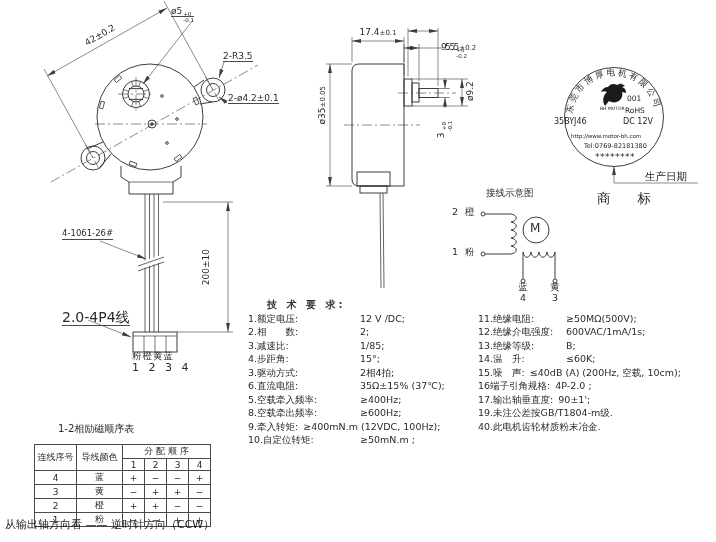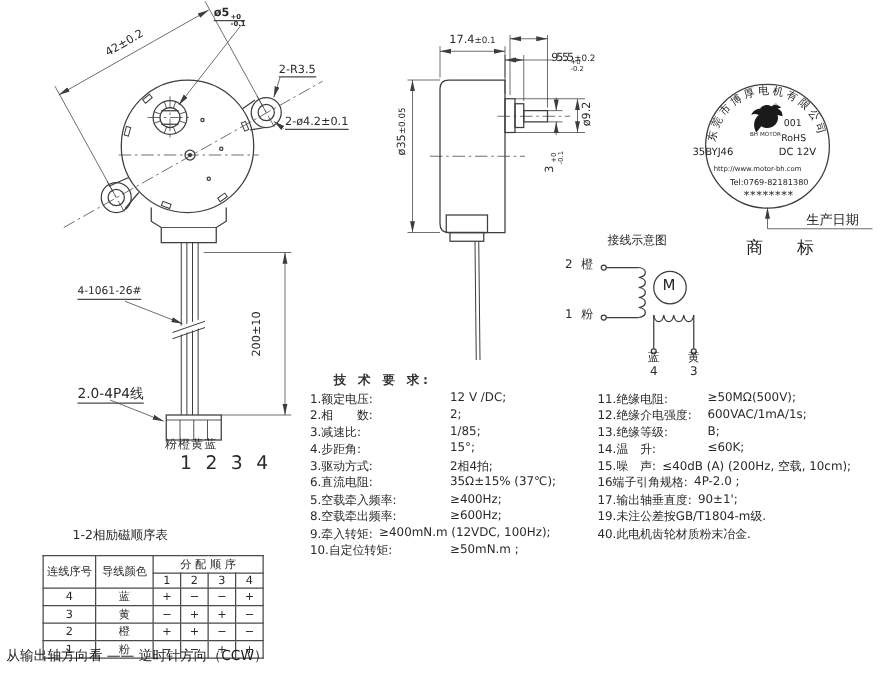--- a/index.html
+++ b/index.html
@@ -187,32 +187,32 @@
     <path d="M511 214 c7 1 7 7 0 8 c7 1 7 7 0 8 c7 1 7 7 0 8 c7 1 7 7 0 8 c7 1 7 7 0 8"></path>
     <circle cx="536" cy="230" r="13"></circle>
     <path d="M523 252 c1 7 7 7 8 0 c1 7 7 7 8 0 c1 7 7 7 8 0 c1 7 7 7 8 0"></path>
     <line x1="523" y1="252" x2="523" y2="279"></line>
     <line x1="555" y1="252" x2="555" y2="279"></line>
     <circle cx="523" cy="281" r="2"></circle>
         <circle cx="555" cy="281" r="2"></circle>
   </g>
 </svg>
 
-<div class="t dim" style="left:171px;top:6px;font-weight:bold;"><span class="u"><span>ø5</span><span class="tolst">
+<div class="t dim" style="left:171px;top:6px;"><span class="u"><span>ø5</span><span class="tolst">
           <span>+0</span>
           <span>-0.1</span>
         </span></span></div>
 <div class="t dim ctr" style="left:70px;top:30px;width:60px;transform:rotate(-30deg);">42±0.2</div>
 <div class="t dim u" style="left:223px;top:51px;">2-R3.5</div>
 <div class="t dim u" style="left:228px;top:93px;">2-ø4.2±0.1</div>
 <div class="t dim u" style="left:62px;top:229px;font-size:8.5px;">4-1061-26#</div>
 <div class="t dim rot" style="left:183px;top:262px;width:46px;">200±10</div>
-<div class="t dim u" style="left:62px;top:309px;font-size:11px;">2.0-4P4线</div>
+<div class="t dim u" style="left:62px;top:309px;font-size:14px;">2.0-4P4线</div>
 <div class="t" style="left:132px;top:351px;font-size:9.5px;letter-spacing:1px;">粉橙黄蓝</div>
-<div class="t" style="left:144px;top:362px;font-size:15px;letter-spacing:3px;">1 2 3 4</div>
+<div class="t" style="left:132px;top:362px;font-size:11px;letter-spacing:3px;">1 2 3 4</div>
 
 <div class="t dim ctr" style="left:352px;top:27px;width:52px;"><span>17.4</span><span class="sub">±0.1</span></div>
 <div class="t dim" style="left:441px;top:24px;margin-top:18px;"><span>9.5</span><span class="tolst">
         <span>+0</span>
         <span>-0.2</span>
       </span></div>
 <div class="t dim" style="left:445px;top:42px;"><span>5.5</span><span class="sub">±0.2</span></div>
 <div class="t dim rot" style="left:455px;top:86px;width:30px;">ø9.2</div>
 <div class="t dim rot" style="left:429px;top:121px;width:30px;"><span>3</span><span class="tolst">
         <span>+0</span>

